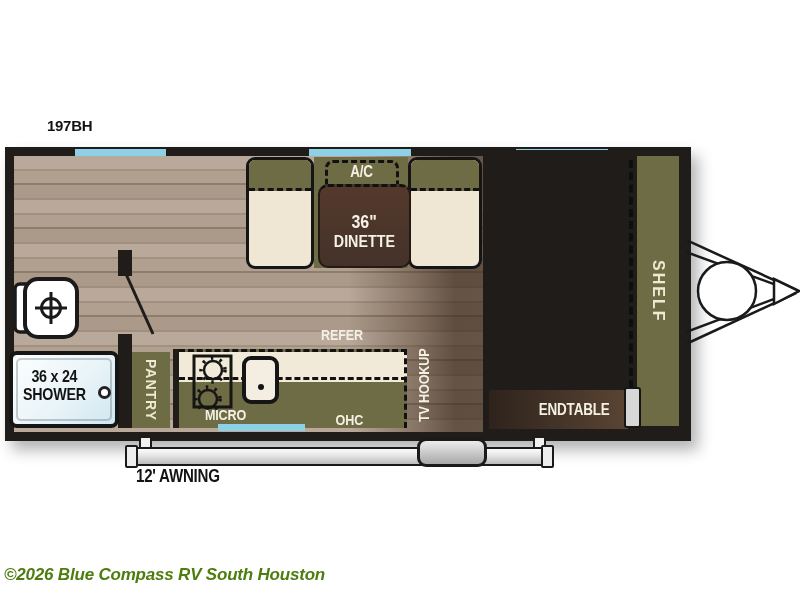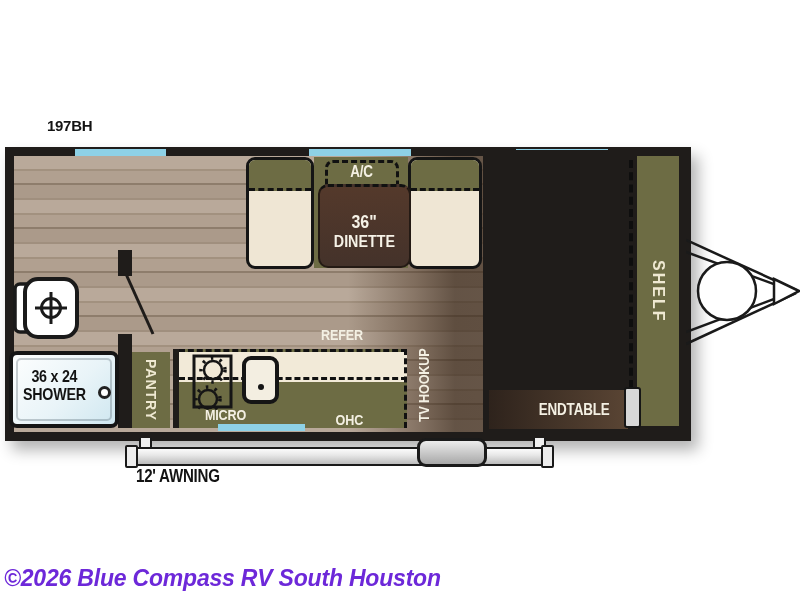--- a/index.html
+++ b/index.html
@@ -79,21 +79,21 @@
 
   
   .support{position:absolute;top:438px;width:13px;height:11px;background:#f0f0f0;border:2px solid #1a1a1a;border-top:none;}
   .tube{position:absolute;left:127px;top:447px;width:427px;height:19px;border:2px solid #1a1a1a;border-radius:4px;
         background:linear-gradient(180deg,#fbfbfb,#e8e8e8 40%,#bcbcbc);}
   .cap{position:absolute;top:445px;width:13px;height:23px;background:#ededed;border:2px solid #1a1a1a;border-radius:2px;}
   .step{position:absolute;left:417px;top:438px;width:70px;height:29px;border:3px solid #1a1a1a;border-radius:9px;
         background:linear-gradient(180deg,#ececec,#a8a8a8);}
   .awninglbl{position:absolute;left:136px;top:466px;font-size:18px;}
 
-  .copyright{position:absolute;left:4px;top:565px;font-size:23px;font-weight:700;font-style:italic;color:#6d28d9;letter-spacing:-.2px;}
+  .copyright{position:absolute;left:4px;top:565px;font-size:17px;font-weight:700;font-style:italic;color:#4d7c0f;letter-spacing:-.2px;}
 </style>
 </head>
 <body>
 
 <div class="title lbl" data-name="model-number">197BH</div>
 
 <div class="plan" data-name="floorplan">
   <div class="floor" data-name="floor"></div>
 
   <div class="window" style="left:70px;top:2px;width:91px;" data-name="window-strip-bunk"></div>

